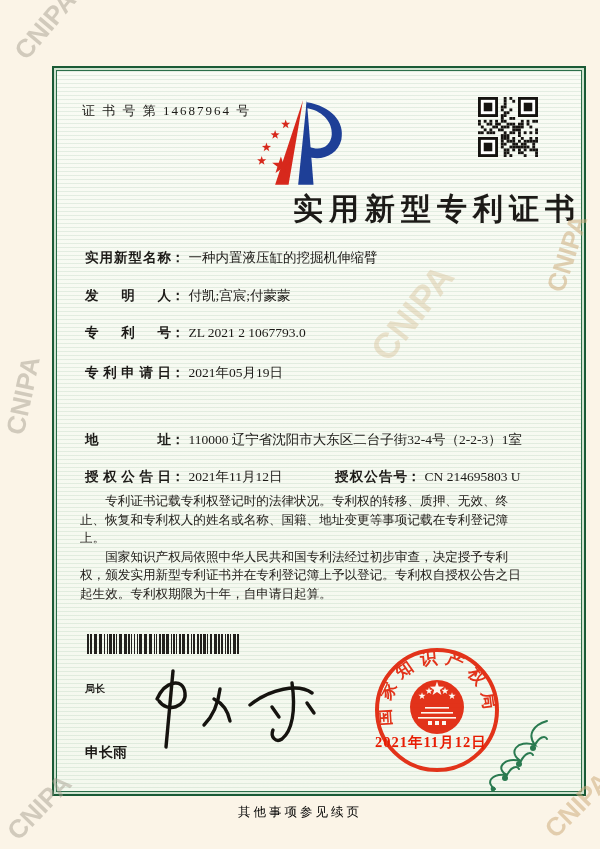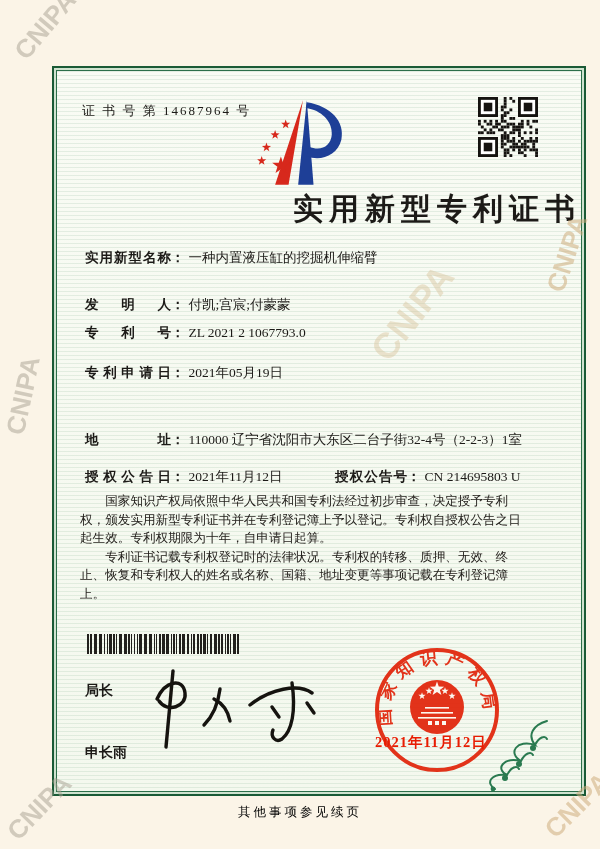--- a/index.html
+++ b/index.html
@@ -24,21 +24,21 @@
   .field-row{position:absolute;left:28px;right:20px;font-size:13.5px;line-height:19px;}
   .f-label{display:inline-block;width:86px;text-align:justify;text-align-last:justify;font-weight:600;vertical-align:top;}
   .f-colon{font-weight:600;vertical-align:top;}
   .f-value{padding-left:4px;vertical-align:top;}
   .f-value-wrap{display:inline-block;width:352px;padding-left:4px;vertical-align:top;}
   .pair2{position:absolute;left:250px;top:0;}
   .pair2 .f-label{width:72px;}
   .paras{position:absolute;left:23px;top:421px;width:452px;font-size:12.6px;line-height:18.5px;color:#24211d;}
   .paras p{margin:0;text-indent:2em;}
   .barcode{position:absolute;left:30px;top:563px;}
-  .officer-title{position:absolute;left:28px;top:611px;font-size:14px;font-weight:600;}
+  .officer-title{position:absolute;left:28px;top:611px;font-size:10px;font-weight:600;}
   .officer-name{position:absolute;left:28px;top:673px;font-size:14px;font-weight:600;}
   .signature{position:absolute;left:85px;top:588px;}
   .seal{position:absolute;left:313px;top:572px;opacity:.95;}
   .seal-date{position:absolute;left:318px;top:662px;font-size:14.5px;font-weight:bold;
              color:#e81c02;letter-spacing:1px;z-index:4;}
   .page-info{position:absolute;left:0;top:702px;width:100%;text-align:center;font-size:11.5px;}
   .ornament{position:absolute;left:418px;top:648px;}
   .continuation{position:absolute;left:0;top:804px;width:100%;text-align:center;
                 font-size:12.5px;letter-spacing:3px;color:#000000;z-index:2;}
 </style>
@@ -208,42 +208,42 @@
           <rect x="0" y="40" width="20" height="20" fill="#151310"></rect>
           <rect x="2.857142857142857" y="42.85714285714286" width="14.285714285714286" height="14.285714285714286" fill="#fff"></rect>
           <rect x="5.714285714285714" y="45.714285714285715" width="8.571428571428571" height="8.571428571428571" fill="#151310"></rect>
         </svg>
 
       <div class="title">实用新型专利证书</div>
 
       <div class="field-row" style="top:177px;">
         <span class="f-label">实用新型名称</span><span class="f-colon">：</span><span class="f-value">一种内置液压缸的挖掘机伸缩臂</span>
       </div>
-      <div class="field-row" style="top:224px;">
+      <div class="field-row" style="top:215px;">
         <span class="f-label">发 明 人</span><span class="f-colon">：</span><span class="f-value">付凯;宫宸;付蒙蒙</span>
       </div>
       <div class="field-row" style="top:252px;">
         <span class="f-label">专 利 号</span><span class="f-colon">：</span><span class="f-value">ZL 2021 2 1067793.0</span>
       </div>
       <div class="field-row" style="top:292px;">
         <span class="f-label">专利申请日</span><span class="f-colon">：</span><span class="f-value">2021年05月19日</span>
       </div>
       <div class="field-row" style="top:359px;">
         <span class="f-label">地 址</span><span class="f-colon">：</span><span class="f-value-wrap">110000 辽宁省沈阳市大东区二台子街32-4号（2-2-3）1室</span>
       </div>
       <div class="field-row" style="top:396px;">
         <span class="f-label">授权公告日</span><span class="f-colon">：</span><span class="f-value">2021年11月12日</span>
         <span class="pair2">
           <span class="f-label">授权公告号</span><span class="f-colon">：</span><span class="f-value">CN 214695803 U</span>
         </span>
       </div>
 
       <div class="paras">
+        <p>专利证书记载专利权登记时的法律状况。专利权的转移、质押、无效、终止、恢复和专利权人的姓名或名称、国籍、地址变更等事项记载在专利登记簿上。</p>
         <p>国家知识产权局依照中华人民共和国专利法经过初步审查，决定授予专利权，颁发实用新型专利证书并在专利登记簿上予以登记。专利权自授权公告之日起生效。专利权期限为十年，自申请日起算。</p>
-        <p>专利证书记载专利权登记时的法律状况。专利权的转移、质押、无效、终止、恢复和专利权人的姓名或名称、国籍、地址变更等事项记载在专利登记簿上。</p>
       </div>
 
       <svg class="barcode" width="156" height="20" viewBox="0 0 156 20">
           <rect x="0" y="0" width="2" height="20" fill="#22201d"></rect>
           <rect x="3" y="0" width="2" height="20" fill="#22201d"></rect>
           <rect x="7" y="0" width="3" height="20" fill="#22201d"></rect>
           <rect x="12" y="0" width="3" height="20" fill="#22201d"></rect>
           <rect x="17" y="0" width="1" height="20" fill="#22201d"></rect>
           <rect x="20" y="0" width="1" height="20" fill="#22201d"></rect>
           <rect x="22" y="0" width="3" height="20" fill="#22201d"></rect>

